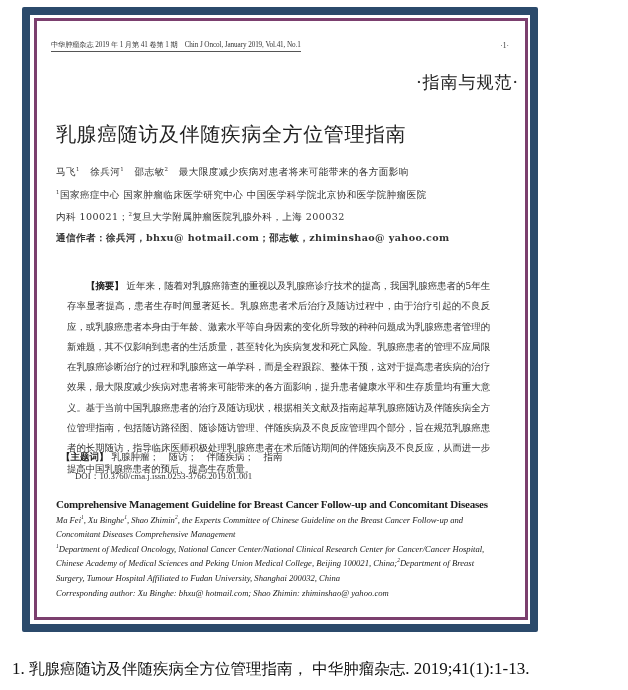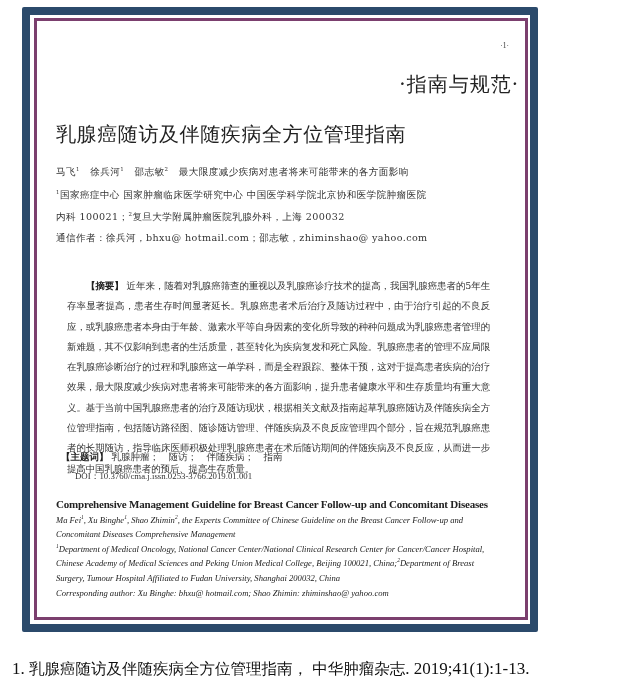--- a/index.html
+++ b/index.html
@@ -3,58 +3,59 @@
 <meta charset="utf-8">
 <style>
   html, body { margin:0; padding:0; background:#ffffff; }
   body { width:628px; height:690px; position:relative; overflow:hidden; font-family:"DejaVu Serif", serif; color:#222; }
   .outer-frame { position:absolute; left:22px; top:7px; width:500px; height:609px; border:8px solid #2b4a6b; border-radius:2px; background:#fff; }
   .inner-frame { position:absolute; left:34px; top:18px; width:488px; height:596px; border:3px solid #7b3f6e; background:#fff; }
   .page { position:absolute; left:0; top:0; width:100%; height:100%; }
   .abs { position:absolute; white-space:nowrap; }
   .header-line { left:14px; top:19px; font-size:7.2px; color:#333; border-bottom:1px solid #555; padding-bottom:1px; letter-spacing:-0.1px; font-family:"Liberation Serif", serif; }
   .page-num { right:16px; top:20px; font-size:7.5px; color:#333; font-family:"Liberation Serif", serif; }
-  .section-tag { right:6px; top:50px; font-size:20px; color:#222; letter-spacing:1px; font-family:"DejaVu Serif", serif; }
+  .section-tag { right:6px; top:50px; font-size:17px; color:#222; letter-spacing:1px; font-family:"DejaVu Serif", serif; }
   .title { left:19px; top:100px; font-size:20px; color:#222; letter-spacing:0.6px; font-family:"DejaVu Serif", serif; }
   .cn-line { left:19px; font-size:9.6px; color:#333; letter-spacing:0.4px; font-family:"DejaVu Serif", serif; }
   .abs-block { position:absolute; left:19px; top:244px; width:445px; font-size:9.5px; line-height:20.3px; color:#333; text-align:justify; font-family:"DejaVu Serif", serif; letter-spacing:-0.15px; }
   .abs-block p { margin:11px; text-indent:2em; }
   .label-bold { font-weight:bold; color:#222; }
   .kw { left:24px; top:430px; font-size:9.5px; color:#333; font-family:"DejaVu Serif", serif; }
   .doi { left:38px; top:450px; font-size:8.8px; color:#333; font-family:"Liberation Serif", serif; }
   .en-block { position:absolute; left:19px; top:476px; width:440px; font-family:"Liberation Serif", serif; font-size:8.6px; line-height:14.6px; color:#222; }
   .en-title { font-weight:bold; font-size:11px; letter-spacing:-0.2px; }
   .it { font-style:italic; }
   sup { font-size:5.5px; vertical-align:super; line-height:0; }
   .citation { position:absolute; left:12px; top:659px; font-size:17px; color:#111; white-space:nowrap; font-family:"Liberation Serif", serif; }
   .citation .cn { font-family:"DejaVu Sans", sans-serif; font-size:15.5px; }
 </style>
 </head>
 <body>
 
 <div class="outer-frame"></div>
 <div class="inner-frame">
   <div class="page">
+    <div class="abs header-line">中华肿瘤杂志 2019 年 1 月第 41 卷第 1 期　Chin J Oncol, January 2019, Vol.41, No.1</div>
     <div class="abs page-num">·1·</div>
     <div class="abs section-tag">·指南与规范·</div>
     <div class="abs title">乳腺癌随访及伴随疾病全方位管理指南</div>
 
     <div class="abs cn-line" style="top:145px;">
       <span>马飞</span><sup>1</sup>
       &nbsp;&nbsp;<span>徐兵河</span><sup>1</sup>
       &nbsp;&nbsp;<span>邵志敏</span><sup>2</sup>
       &nbsp;&nbsp;<span>最大限度减少疾病对患者将来可能带来的各方面影响</span>
     </div>
     <div class="abs cn-line" style="top:168px;">
       <sup>1</sup><span>国家癌症中心 国家肿瘤临床医学研究中心 中国医学科学院北京协和医学院肿瘤医院</span>
     </div>
     <div class="abs cn-line" style="top:190px;">
       <span>内科 100021；</span><sup>2</sup><span>复旦大学附属肿瘤医院乳腺外科，上海 200032</span>
     </div>
-    <div class="abs cn-line" style="top:211px;">通信作者：徐兵河，bhxu@ hotmail.com；邵志敏，zhiminshao@ yahoo.com</div>
+    <div class="abs cn-line" style="top:211px;font-weight:bold;">通信作者：徐兵河，bhxu@ hotmail.com；邵志敏，zhiminshao@ yahoo.com</div>
 
     <div class="abs-block">
       <p><span class="label-bold">【摘要】</span>&nbsp;<span>近年来，随着对乳腺癌筛查的重视以及乳腺癌诊疗技术的提高，我国乳腺癌患者的5年生存率显著提高，患者生存时间显著延长。乳腺癌患者术后治疗及随访过程中，由于治疗引起的不良反应，或乳腺癌患者本身由于年龄、激素水平等自身因素的变化所导致的种种问题成为乳腺癌患者管理的新难题，其不仅影响到患者的生活质量，甚至转化为疾病复发和死亡风险。乳腺癌患者的管理不应局限在乳腺癌诊断治疗的过程和乳腺癌这一单学科，而是全程跟踪、整体干预，这对于提高患者疾病的治疗效果，最大限度减少疾病对患者将来可能带来的各方面影响，提升患者健康水平和生存质量均有重大意义。基于当前中国乳腺癌患者的治疗及随访现状，根据相关文献及指南起草乳腺癌随访及伴随疾病全方位管理指南，包括随访路径图、随诊随访管理、伴随疾病及不良反应管理四个部分，旨在规范乳腺癌患者的长期随访，指导临床医师积极处理乳腺癌患者在术后随访期间的伴随疾病及不良反应，从而进一步提高中国乳腺癌患者的预后、提高生存质量。</span></p>
     </div>
 
     <div class="abs kw">
       <span class="label-bold">【主题词】</span>&nbsp;<span>乳腺肿瘤；　随访；　伴随疾病；　指南</span>
     </div>
     <div class="abs doi">DOI：10.3760/cma.j.issn.0253-3766.2019.01.001</div>
 

